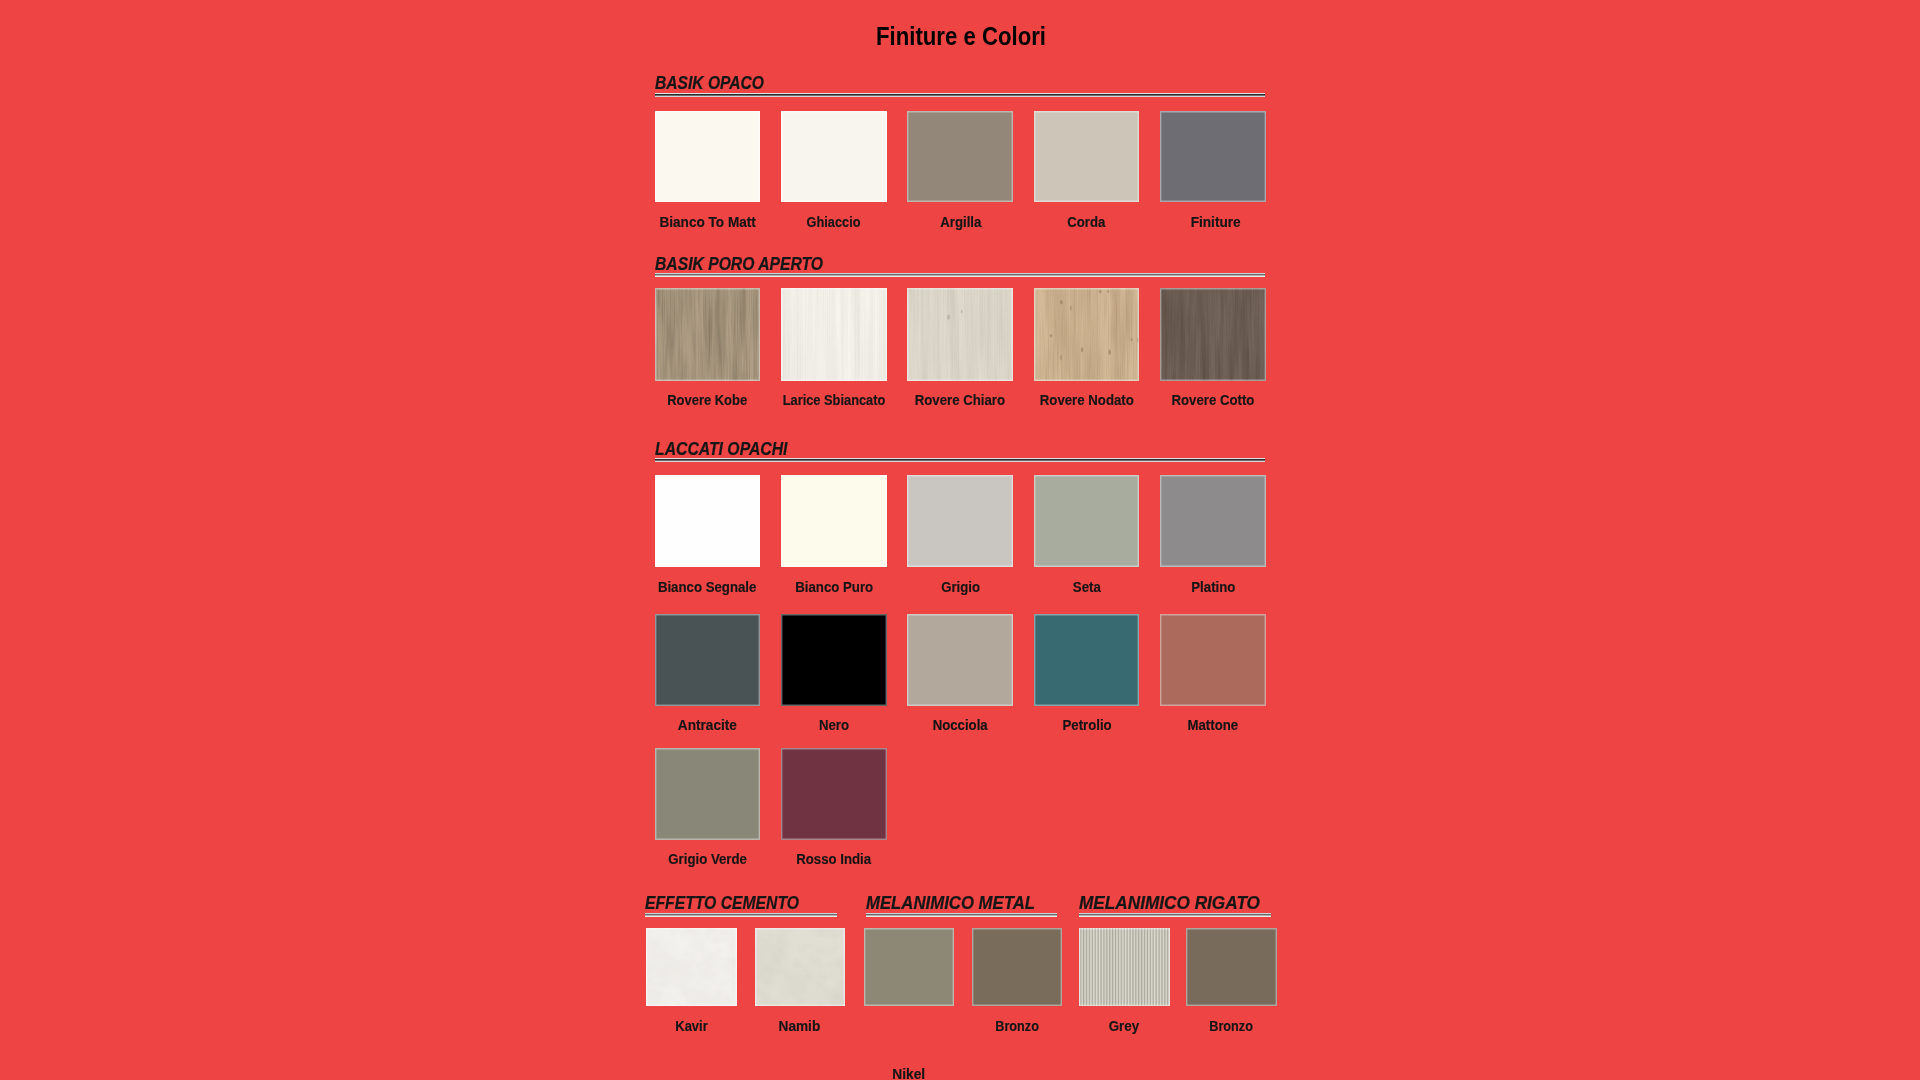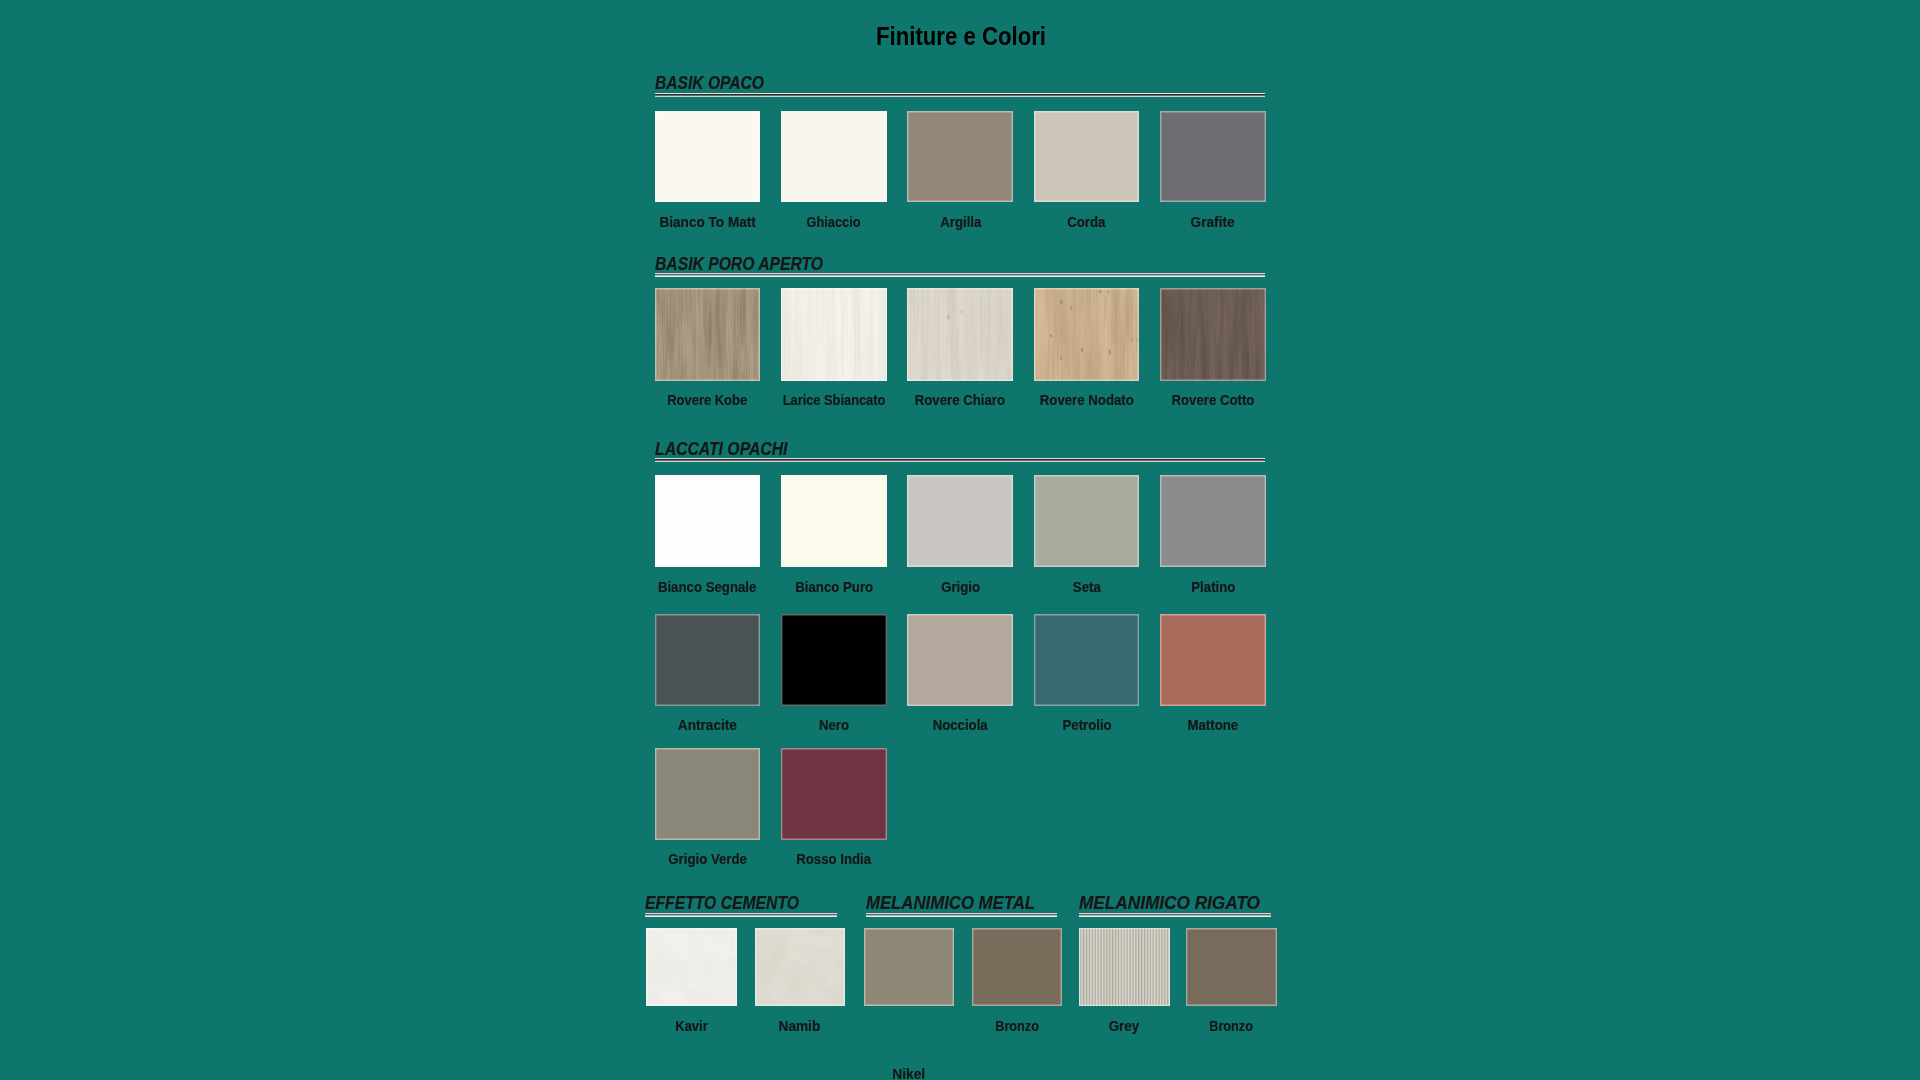--- a/index.html
+++ b/index.html
@@ -1,21 +1,21 @@
 <!DOCTYPE html>
 <html><head>
 <meta charset="utf-8">
 <title>Finiture e Colori</title>
 <style>
   html,body{margin:0;padding:0;}
   body{
     width:1920px;height:1080px;background:#ffffff;overflow:hidden;
     font-family:"Liberation Sans", sans-serif;
   }
-  .page{position:relative;width:1920px;height:1080px;background:#0f766e;text-decoration:underline;}
+  .page{position:relative;width:1920px;height:1080px;background:#ef4444;text-decoration:underline;}
   
 
   .doc-title{
     position:absolute;font-size:25.4px;line-height:25px;font-weight:bold;color:#000;
     white-space:nowrap;transform-origin:left top;
   }
 
   .sect-head{
     position:absolute;font-style:italic;font-weight:bold;color:#161616;
     font-size:18px;line-height:18px;white-space:nowrap;transform-origin:left top;
@@ -44,21 +44,21 @@
       <div class="rule dark" style="left:655px;top:93px;width:610px;"></div>
       <div class="sw" style="left:654.7px;top:111px;width:105.8px;height:91px;background:#FAF8EF;"></div>
       <div class="lbl" style="top: 215px; left: 657.952px; transform: scaleX(0.9718);">Bianco To Matt</div>
       <div class="sw" style="left:781px;top:111px;width:105.8px;height:91px;background:#F8F5EE;"></div>
       <div class="lbl" style="top: 215px; left: 804.33px; transform: scaleX(0.9131);">Ghiaccio</div>
       <div class="sw" style="left:907.4px;top:111px;width:105.8px;height:91px;background:#938779;"></div>
       <div class="lbl" style="top: 215px; left: 938.511px; transform: scaleX(0.9454);">Argilla</div>
       <div class="sw" style="left:1033.7px;top:111px;width:105.8px;height:91px;background:#CCC5B8;"></div>
       <div class="lbl" style="top: 215px; left: 1066.37px; transform: scaleX(0.9443);">Corda</div>
       <div class="sw" style="left:1160.1px;top:111px;width:105.8px;height:91px;background:#6E6D73;"></div>
-      <div class="lbl" style="top: 215px; left: 1190.44px; transform: scaleX(0.9751);">Grafite</div>
+      <div class="lbl" style="top: 215px; left: 1190.44px; transform: scaleX(0.9751);">Finiture</div>
       <div class="sect-head" style="left: 655px; top: 255px; transform: scaleX(0.8718);">BASIK PORO APERTO</div>
       <div class="rule soft" style="left:655px;top:273px;width:610px;"></div>
       <div class="sw" style="left:654.7px;top:288px;width:105.8px;height:93px;background:#B09F86;">
         <svg class="tex" width="105.8" height="93" style="position:absolute;left:0;top:0;display:block" viewBox="0 0 105.8 93">
           <rect x="0" y="0" width="105.8" height="93" filter="url(#fx-kobe)"></rect>
         </svg>
       </div>
       <div class="lbl" style="top: 393px; left: 664.42px; transform: scaleX(0.9264);">Rovere Kobe</div>
       <div class="sw" style="left:781px;top:288px;width:105.8px;height:93px;background:#F6F4EC;">
         <svg class="tex" width="105.8" height="93" style="position:absolute;left:0;top:0;display:block" viewBox="0 0 105.8 93">

